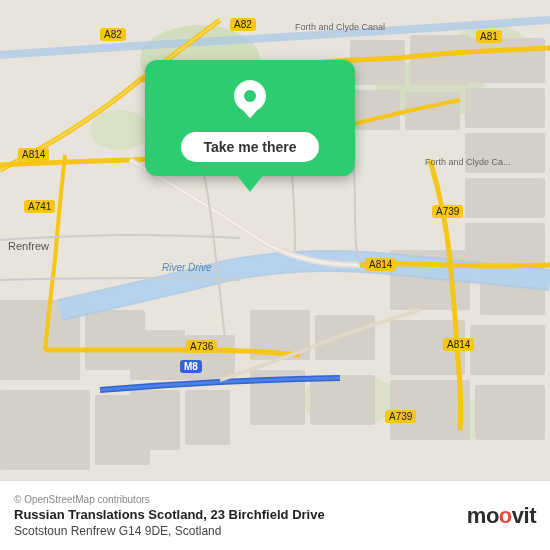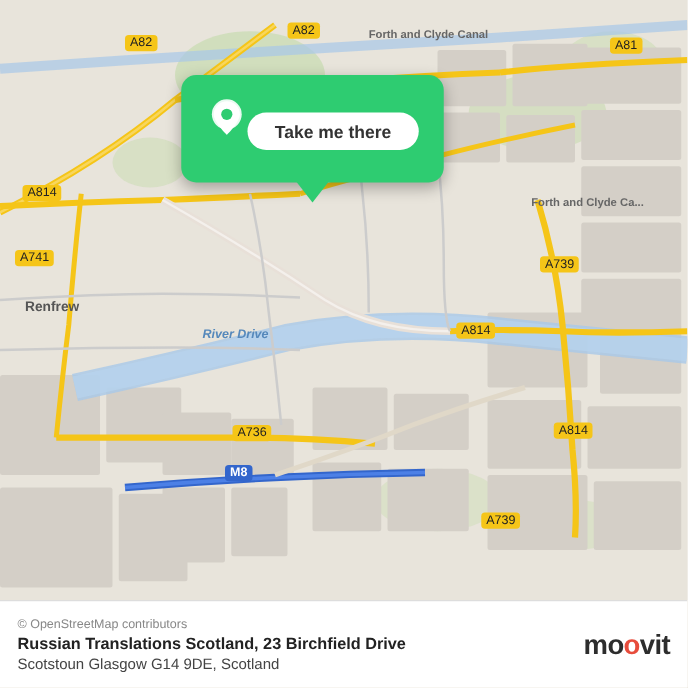--- a/index.html
+++ b/index.html
@@ -28,20 +28,21 @@
 
     
     #popup-card {
       position: absolute;
       top: 60px;
       left: 145px;
       width: 210px;
       background-color: #2ecc71;
       border-radius: 12px;
       display: flex;
+      flex-direction: column;
       align-items: center;
       padding: 18px 20px 14px;
       box-shadow: 0 4px 12px rgba(0,0,0,0.3);
     }
 
     #popup-card::after {
       content: '';
       position: absolute;
       bottom: -16px;
       left: 50%;
@@ -137,21 +138,21 @@
       font-weight: 700;
       background: #3366cc;
       color: white;
       border-radius: 3px;
       padding: 1px 4px;
     }
     .place-label {
       position: absolute;
       font-size: 11px;
       color: #555;
-      font-weight: 700;
+      font-weight: 400;
     }
   </style>
 </head>
 <body>
 
 <div id="map-container">
 
   <svg id="map-svg" viewBox="0 0 550 480" xmlns="http://www.w3.org/2000/svg">
 
     <rect width="550" height="480" fill="#e8e4db"></rect>
@@ -229,31 +230,31 @@
     <path d="M 280 60 Q 285 100 290 155 Q 295 200 295 250" stroke="#ccc" stroke-width="2" fill="none"></path>
     <path d="M 350 125 Q 355 165 355 210 Q 355 255 360 265" stroke="#ccc" stroke-width="2" fill="none"></path>
     <path d="M 0 240 Q 80 235 130 235 Q 180 235 240 238" stroke="#ccc" stroke-width="2" fill="none"></path>
     <path d="M 0 280 Q 80 278 140 278 Q 190 278 240 280" stroke="#ccc" stroke-width="2" fill="none"></path>
 
     <path d="M 220 380 Q 280 360 330 340 Q 370 325 420 310" stroke="#e0d8c8" stroke-width="4" fill="none"></path>
   </svg>
 
   <div class="road-label" style="top:28px;left:100px;">A82</div>
   <div class="road-label" style="top:18px;left:230px;">A82</div>
-  <div class="road-label" style="top:30px;left:488px;">A81</div>
+  <div class="road-label" style="top:30px;left:476px;">A81</div>
   <div class="road-label" style="top:148px;left:18px;">A814</div>
-  <div class="road-label" style="top:200px;left:12px;">A741</div>
+  <div class="road-label" style="top:200px;left:24px;">A741</div>
   <div class="road-label" style="top:205px;left:432px;">A739</div>
   <div class="road-label" style="top:258px;left:365px;">A814</div>
   <div class="road-label" style="top:338px;left:443px;">A814</div>
   <div class="road-label" style="top:340px;left:186px;">A736</div>
-  <div class="road-label-blue" style="top:372px;left:180px;">M8</div>
+  <div class="road-label-blue" style="top:360px;left:180px;">M8</div>
   <div class="road-label" style="top:410px;left:385px;">A739</div>
 
-  <div class="place-label" style="top:240px;left:20px;">Renfrew</div>
+  <div class="place-label" style="top:240px;left:8px;">Renfrew</div>
   <div class="place-label" style="top:22px;left:295px;font-size:9px;color:#666;">Forth and Clyde Canal</div>
   <div class="place-label" style="top:110px;left:425px;font-size:9px;color:#666;margin-top:47px;">Forth and Clyde Ca...</div>
   <div class="place-label" style="top:262px;left:162px;font-size:10px;color:#5588bb;font-style:italic;">River Drive</div>
 
   <div id="popup-card">
 
     <div id="location-icon-wrap">
       <svg viewBox="0 0 44 44" xmlns="http://www.w3.org/2000/svg">
         <circle cx="22" cy="18" r="16" fill="white" opacity="0.9"></circle>
         <path d="M22 4 C14.3 4 8 10.3 8 18 C8 26.5 22 40 22 40 C22 40 36 26.5 36 18 C36 10.3 29.7 4 22 4Z" fill="white"></path>
@@ -261,20 +262,20 @@
       </svg>
     </div>
     <button id="take-me-there-btn">Take me there</button>
   </div>
 </div>
 
 <div id="footer">
   <div id="footer-left">
     <span id="osm-credit">© OpenStreetMap contributors</span>
     <span id="location-name">Russian Translations Scotland, 23 Birchfield Drive</span>
-    <span id="location-address">Scotstoun Glasgow G14 9DE, Scotland</span>
+    <span id="location-address">Scotstoun Renfrew G14 9DE, Scotland</span>
   </div>
   <div id="moovit-logo">
     <span id="moovit-text">
       mo<span id="moovit-dot">o</span>vit
     </span>
   </div>
 </div>
 
 </body></html>

